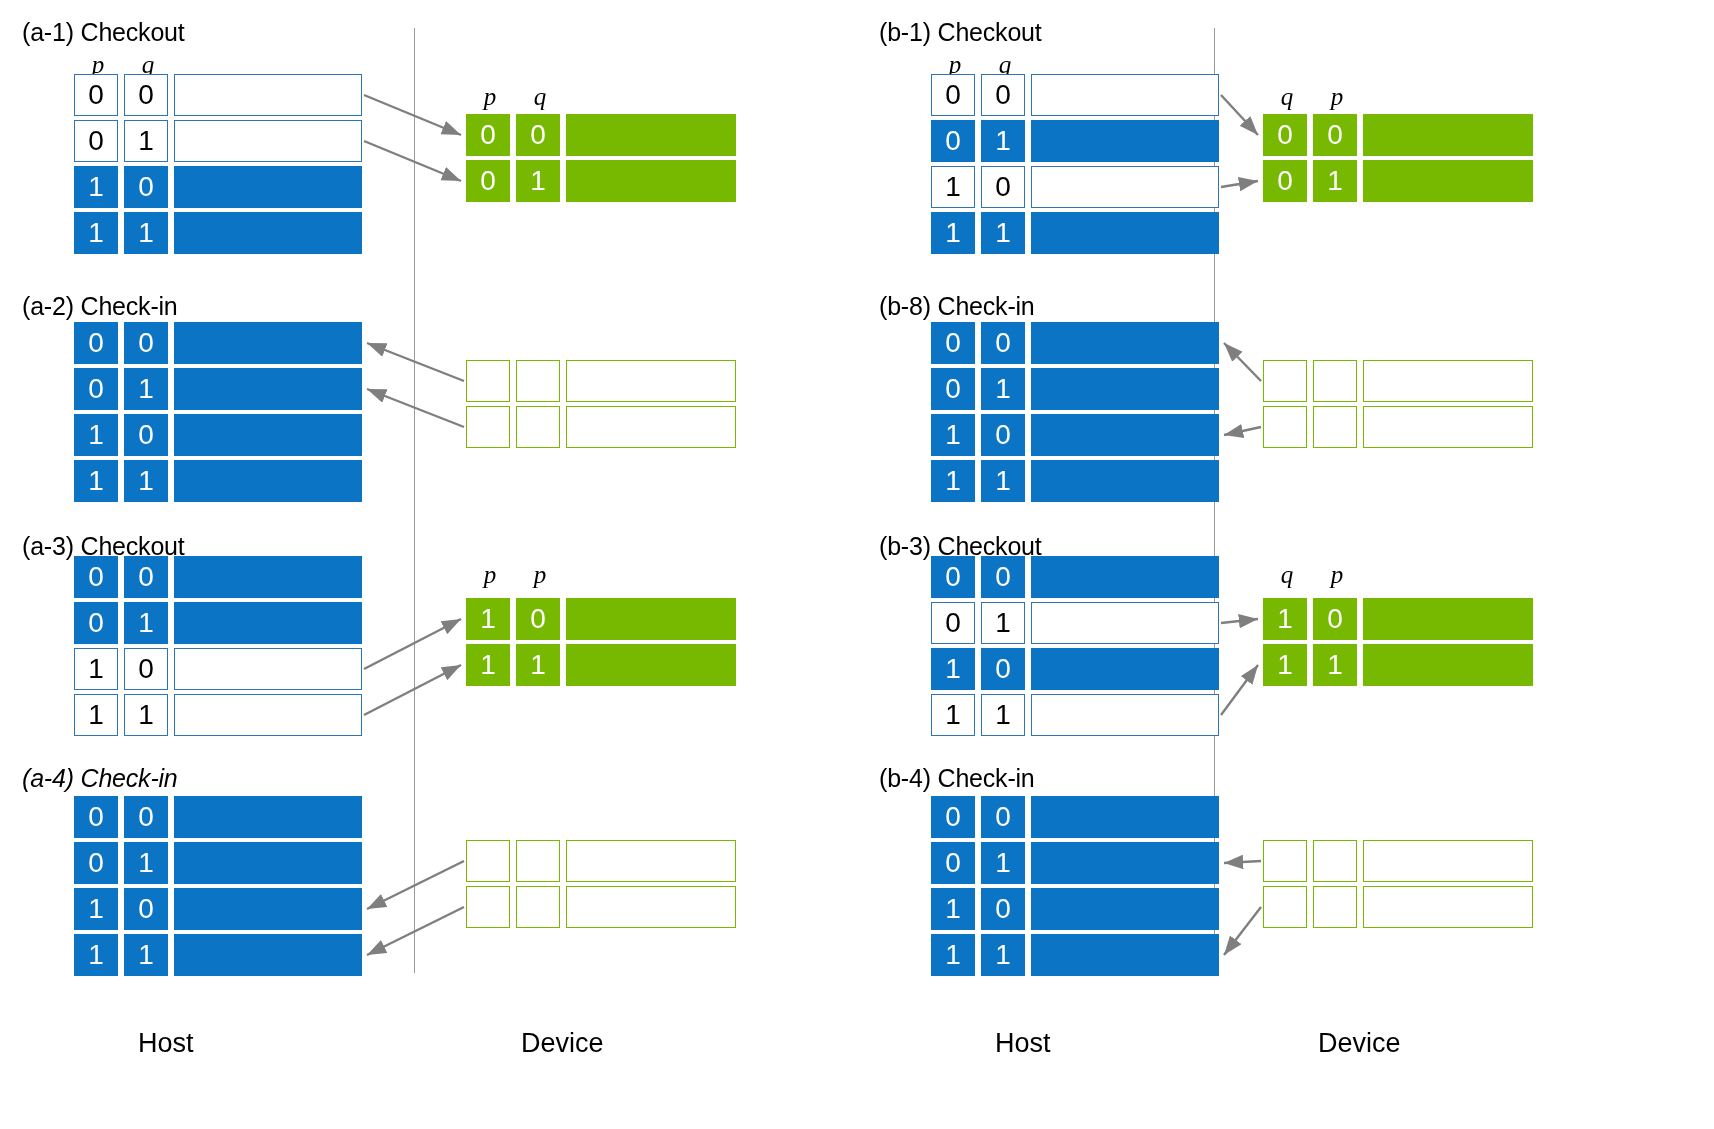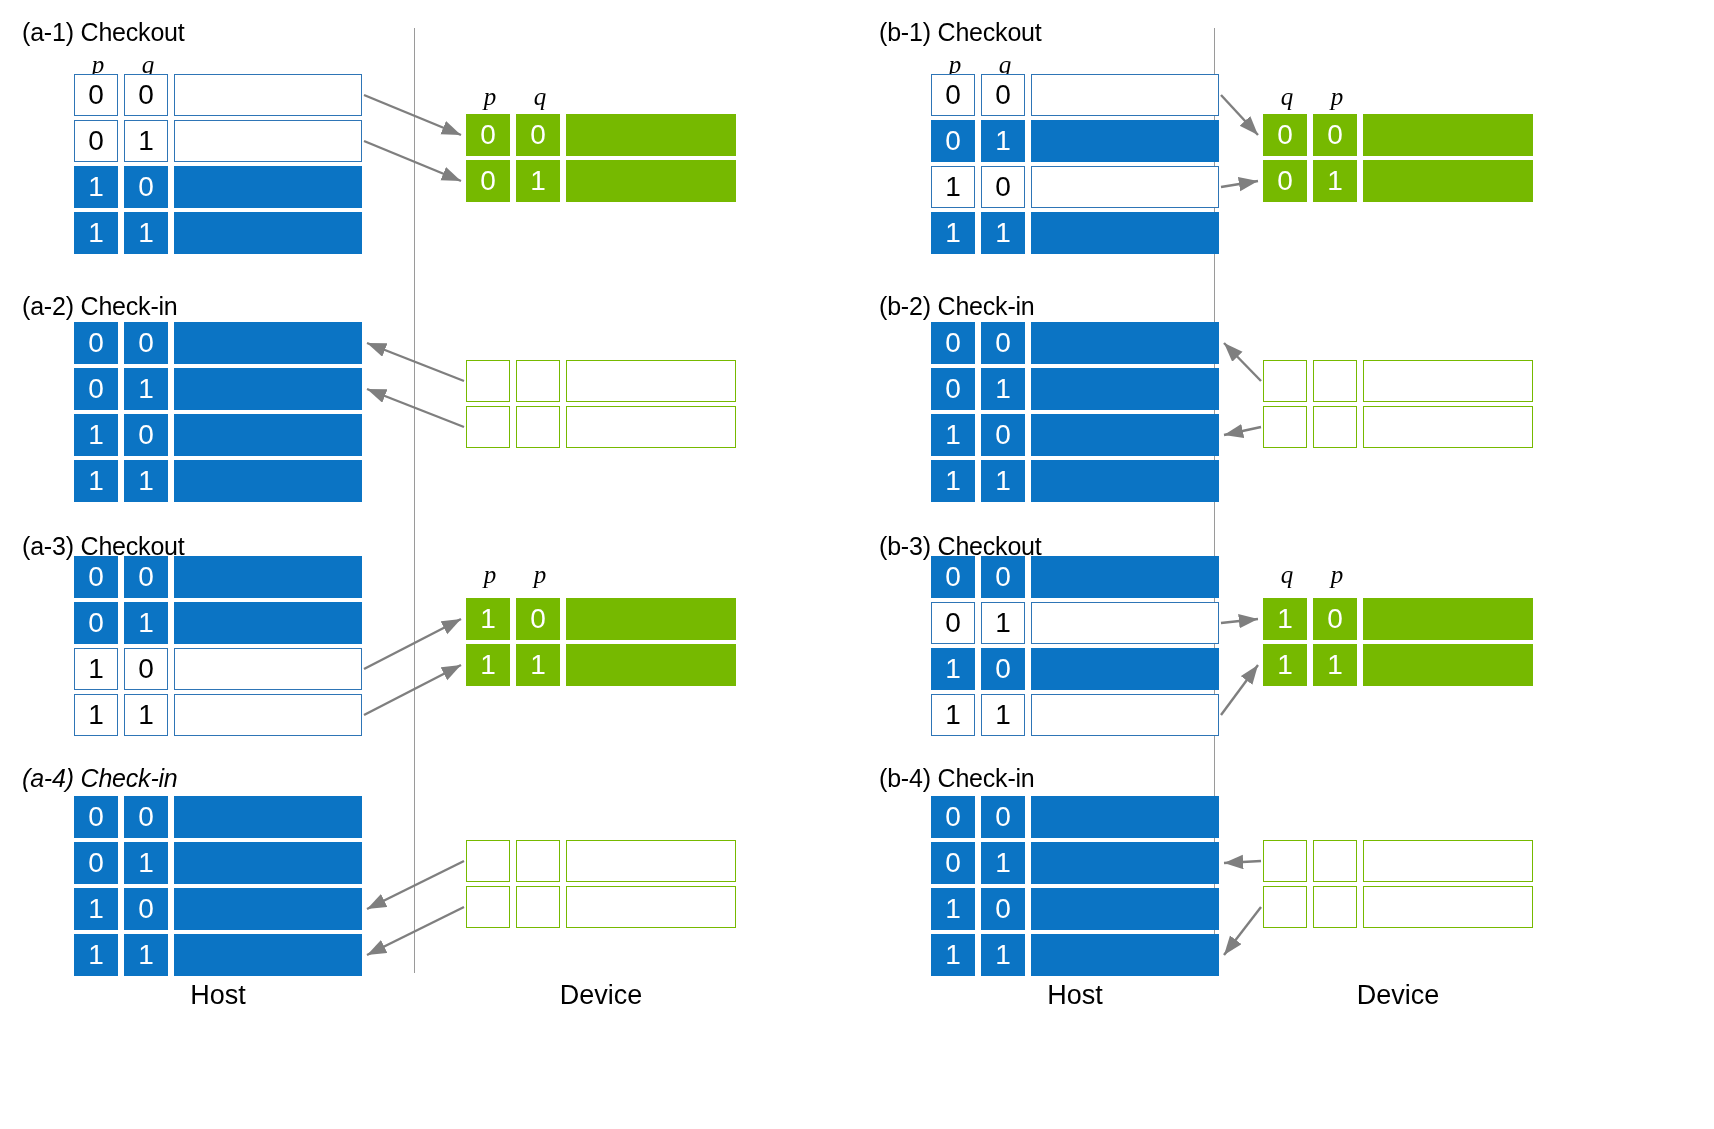--- a/index.html
+++ b/index.html
@@ -69,22 +69,22 @@
   .hollow-green .cell{background:#ffffff;color:#000000;border:1px solid #76B900;}
 
   
   .arrows{position:absolute;left:0;top:0;width:857px;height:1129px;pointer-events:none;}
 
   
   .footlabel{
     position:absolute;
     font-size:27px;
     line-height:30px;
-    text-align:center;
     white-space:nowrap;
+    margin-top:48px;
   }
 </style>
 </head>
 <body>
 
 <div class="board">
     <div class="half left">
       <div class="divider"></div>
       <svg class="arrows" width="857" height="1129">
         <defs>
@@ -311,21 +311,21 @@
       <div class="row green" style="left: 406px; top: 114px; width: 270px;">
         <div class="cell bit">0</div>
         <div class="cell bit">0</div>
         <div class="cell wide"></div>
       </div>
       <div class="row green" style="left: 406px; top: 160px; width: 270px;">
         <div class="cell bit">0</div>
         <div class="cell bit">1</div>
         <div class="cell wide"></div>
       </div>
-      <div class="caption" style="left: 22px; top: 292px;">(b-2) Check-in</div>
+      <div class="caption" style="left: 22px; top: 292px;">(b-8) Check-in</div>
       <div class="row blue" style="left: 74px; top: 322px; width: 288px;">
         <div class="cell bit">0</div>
         <div class="cell bit">0</div>
         <div class="cell wide"></div>
       </div>
       <div class="row blue" style="left: 74px; top: 368px; width: 288px;">
         <div class="cell bit">0</div>
         <div class="cell bit">1</div>
         <div class="cell wide"></div>
       </div>

